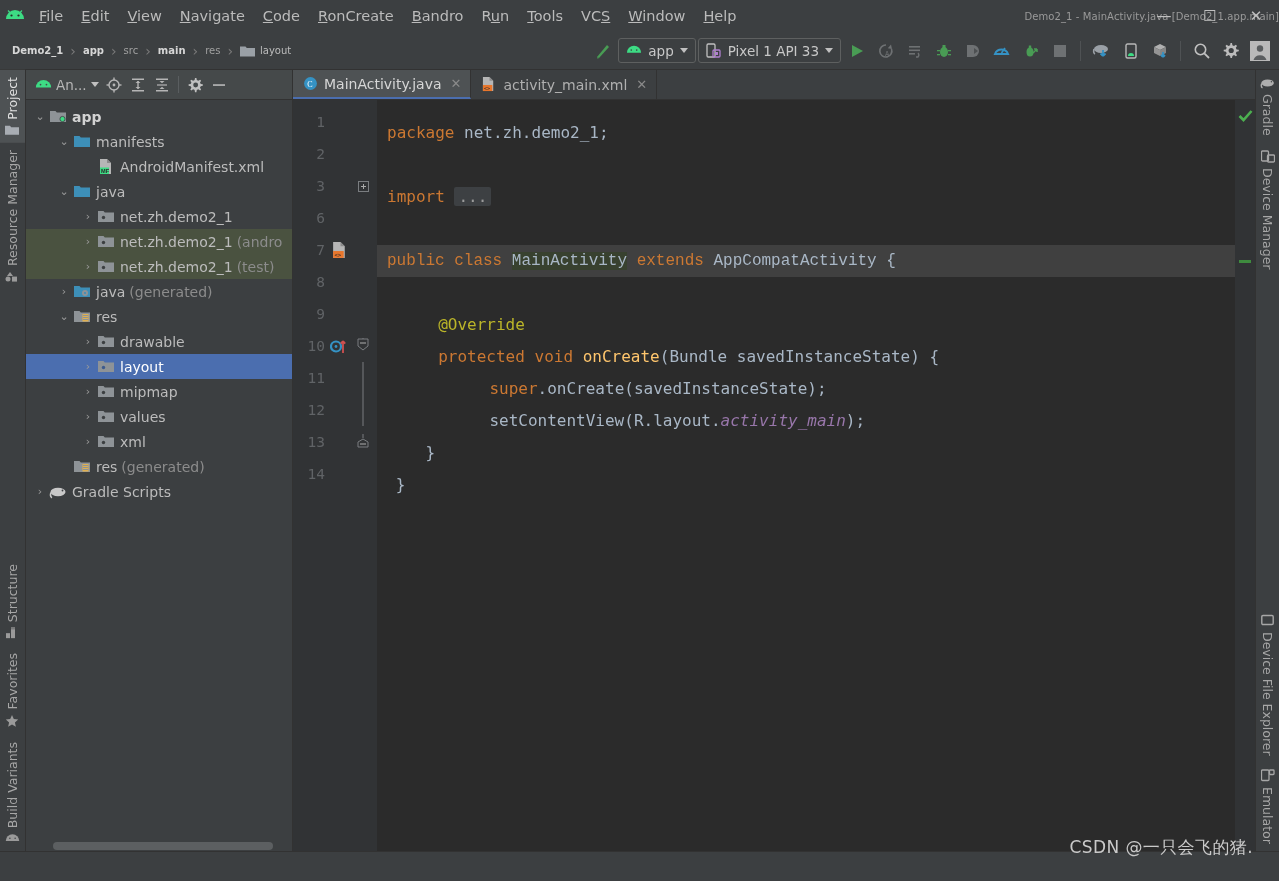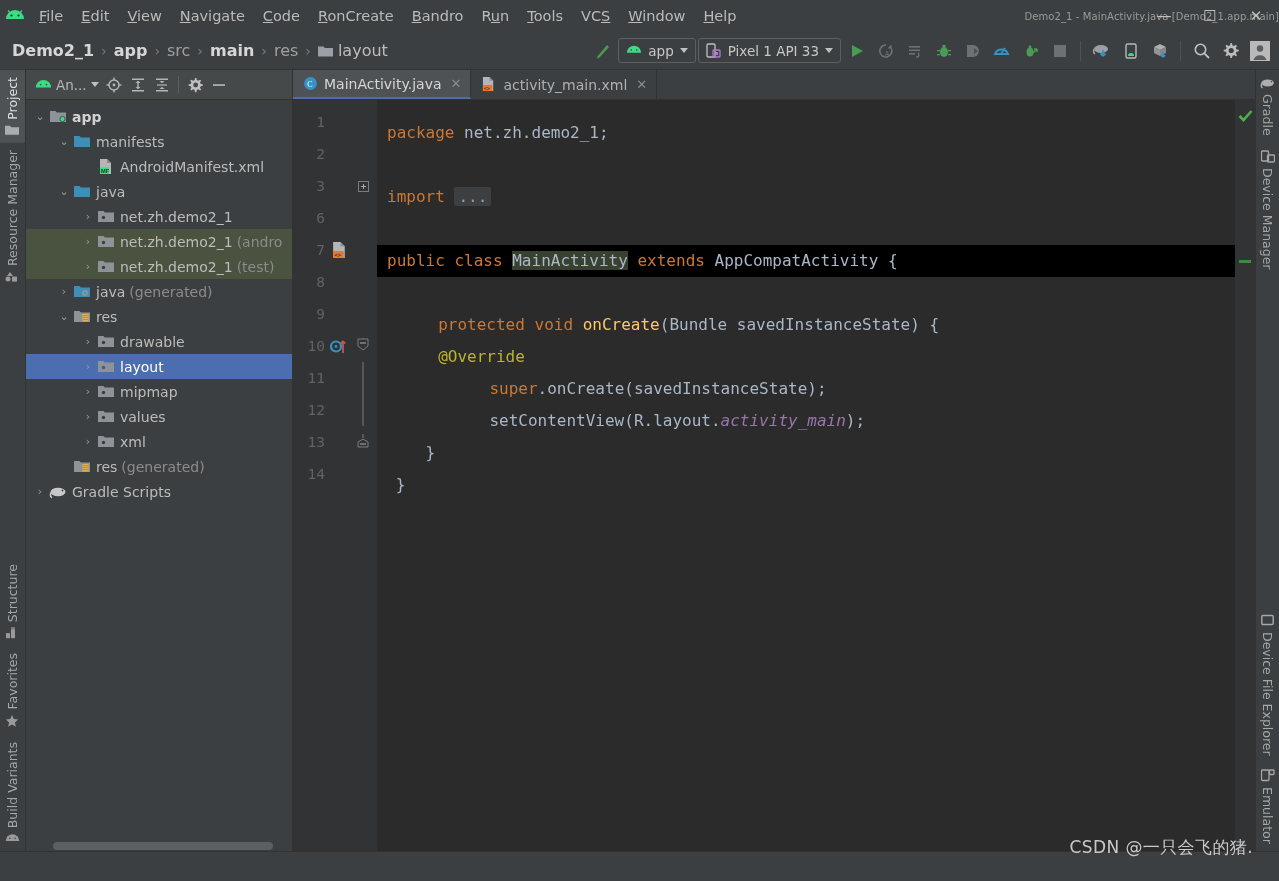--- a/index.html
+++ b/index.html
@@ -61,21 +61,21 @@
   .toolbar {
     height: 38px;
     background: #3c3f41;
     display: flex; align-items: center;
     padding: 0 6px 0 8px;
     border-bottom: 1px solid #323232;
     flex: 0 0 38px;
   }
   .crumbs { display: flex; align-items: center; gap: 2px; }
   .crumb {
-    font-size: 16px; color: #bcbcbc;
+    font-size: 10px; color: #bcbcbc;
     padding: 2px 4px; white-space: nowrap;
   }
   .crumb.bold { font-weight: bold; color: #d6d6d6; }
   .crumb.dim { color: #a0a0a0; }
   .crumb-sep { color: #7a7a7a; font-size: 14px; padding: 0 1px; }
   .crumb-folder { display: inline-flex; align-items: center; gap: 5px; }
 
   .tb-spacer { flex: 1 1 auto; }
   .tb-right { display: flex; align-items: center; gap: 2px; }
   .combo {
@@ -226,21 +226,21 @@
     color: #a9b7c6;
     position: relative;
     min-width: 0;
     overflow: hidden;
   }
   .cline {
     height: 32px; line-height: 32px;
     padding-left: 10px;
     white-space: pre;
   }
-  .cline.hl { background: #000000; }
+  .cline.hl { background: #404040; font-family: Liberation Mono, monospace; }
   .kw   { color: #cc7832; }
   .ident{ color: #a9b7c6; }
   .cls  { color: #a9b7c6; }
   .cls-hl { background: #38412f; }
   .ann  { color: #bbb529; }
   .meth { color: #ffc66d; }
   .field{ color: #9876aa; font-style: italic; }
   .punct{ color: #a9b7c6; }
   .fold-ph {
     background: #3d4043; color: #9b9b9b;
@@ -875,22 +875,22 @@
           </div>
         </div>
 
         <div class="code">
           <div class="cline"><span class="kw">package</span><span class="ident"> net.zh.demo2_1;</span></div>
           <div class="cline"></div>
           <div class="cline"><span class="kw">import</span><span> </span><span class="fold-ph">...</span></div>
           <div class="cline"></div>
           <div class="cline hl"><span class="kw">public class </span><span class="cls cls-hl">MainActivity</span><span class="kw"> extends </span><span class="cls">AppCompatActivity</span><span class="punct"> {</span></div>
           <div class="cline"></div>
+          <div class="cline"><span style="padding-left:3.2em"></span><span class="ann">@Override</span></div>
           <div class="cline"><span style="padding-left:3.2em"></span><span class="kw">protected void </span><span class="meth">onCreate</span><span class="punct">(Bundle savedInstanceState) {</span></div>
-          <div class="cline"><span style="padding-left:3.2em"></span><span class="ann">@Override</span></div>
           <div class="cline"><span style="padding-left:6.4em"></span><span class="kw">super</span><span class="punct">.onCreate(savedInstanceState);</span></div>
           <div class="cline"><span style="padding-left:6.4em"></span><span class="punct">setContentView(R.layout.</span><span class="field">activity_main</span><span class="punct">);</span></div>
           <div class="cline"><span style="padding-left:2.4em"></span><span class="punct">}</span></div>
           <div class="cline"><span style="padding-left:0.55em"></span><span class="punct">}</span></div>
         </div>
 
         <div class="right-gutter">
           <div class="rg-check">
             <svg width="15" height="14" viewBox="0 0 15 14">
                 <path d="M1.5 7 L5.5 11 L13.5 2" fill="none" stroke="#4caf50" stroke-width="2.6"></path>

